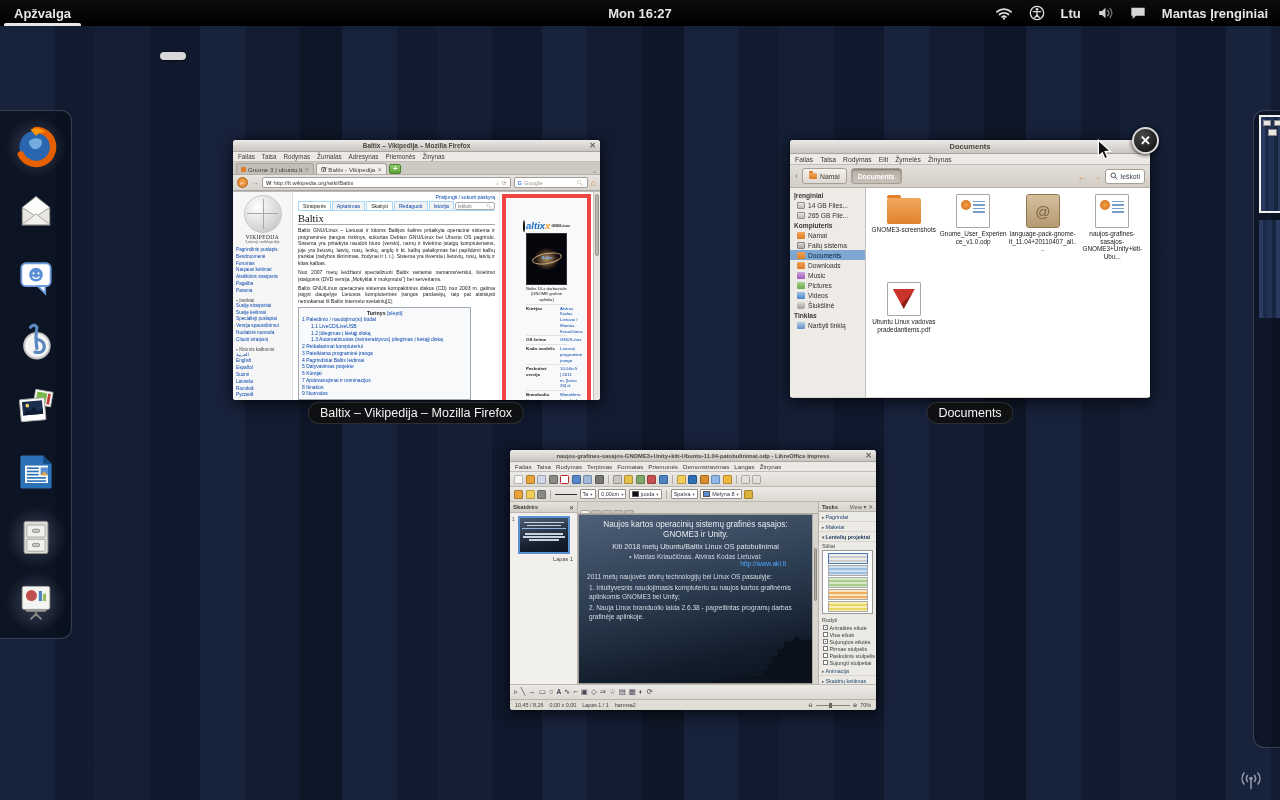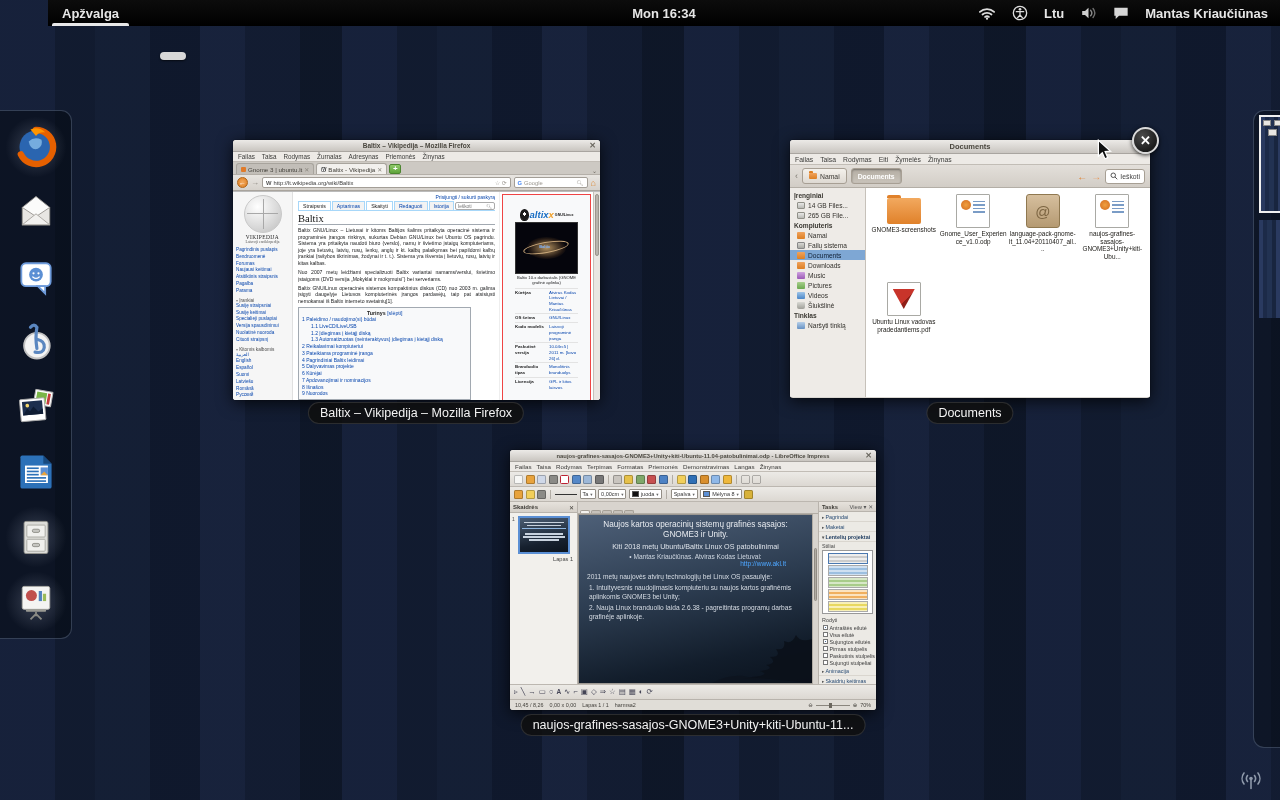--- a/index.html
+++ b/index.html
@@ -8,21 +8,21 @@
   .screen { position:relative; width:1280px; height:800px;
     background:
       linear-gradient(rgba(6,10,20,0.45), rgba(6,10,20,0.45)),
       repeating-linear-gradient(90deg,
         #24345a 0 55px,#1b2946 55px 95px,#203050 95px 150px,#172440 150px 200px,
         #26365c 200px 245px,#1d2b4a 245px 300px,#152138 300px 342px);
   }
 
   
   .topbar { position:absolute; top:0; left:0; right:0; height:26px; background:linear-gradient(#0c0c0c,#000);
-    color:#e6e6e6; display:flex; align-items:center; font-size:13px; font-weight:bold; z-index:50;margin-left:48px; }
+    color:#e6e6e6; display:flex; align-items:center; font-size:13px; font-weight:bold; z-index:50; }
   .tb-left { position:relative; padding:0 14px; height:100%; display:flex; align-items:center; }
   .tb-left::after { content:''; position:absolute; left:4px; right:4px; bottom:0; height:3px;
     background:#e8e8e8; border-radius:2px 2px 0 0; }
   .tb-clock { position:absolute; left:50%; transform:translateX(-50%); }
   .tb-right { margin-left:auto; display:flex; align-items:center; gap:16px; padding-right:12px; }
   .tb-ico { display:flex; align-items:center; }
 
   
   .ov-tabs { position:absolute; top:52px; left:160px; display:flex; gap:18px; align-items:center; }
   .ov-tab { font-size:15px; font-weight:bold; color:#9aa2b0; padding:4px 13px; border-radius:6px; }
@@ -106,21 +106,21 @@
   .wiki-h1 { font-family:"Liberation Serif", serif; font-size:10.5px; font-weight:normal; color:#111;
     border-bottom:1px solid #a2a9b1; margin:2px 0 2px; }
   .wiki-p { font-size:5.1px; line-height:1.3; color:#202122; margin-bottom:2.5px; text-align:justify; }
   .toc { width:88%; border:1px solid #a2a9b1; background:#f8f9fa; padding:2px 3px; margin-top:1px; }
   .toc-head { text-align:center; font-size:5.3px; }
   .toc-head b { color:#222; }
   .toc-head span { color:#0645ad; }
   .toc-item { font-size:5px; line-height:1.35; color:#0645ad; white-space:nowrap; overflow:hidden; }
   .toc-item.lvl-2 { padding-left:9px; }
   .infobox { width:94px; border-left:1px solid #eee; padding:2px 2px; background:#fff; overflow:hidden; }
-  .ib-inner { border:1px solid #ef4444; background:#f8f9fa; padding:12px; }
+  .ib-inner { border:4px solid #ef4444; background:#f8f9fa; padding:20px; }
   .ib-logo { display:flex; align-items:center; justify-content:center; gap:1px; height:15px; }
   .ib-logo .penguin { width:9px; height:12px; background:radial-gradient(ellipse at 50% 40%, #fff 25%, #1b1b1b 26%); border-radius:50% 50% 45% 45%; border:1px solid #111; }
   .ib-logo .bx { font-size:9.5px; font-weight:bold; font-style:italic; color:#1a6fc4; }
   .ib-logo .bx i { color:#f0a22e; font-style:italic; }
   .ib-logo .gl { font-size:3.6px; font-weight:bold; color:#222; }
   .ib-shot { width:100%; height:52px; background:#05050c; position:relative; border:1px solid #333; overflow:hidden; }
   .ib-shot .glow { position:absolute; left:18%; top:28%; width:64%; height:44%; border-radius:50%;
     background:radial-gradient(ellipse, rgba(210,170,110,0.85), rgba(120,80,40,0.25) 60%, transparent 75%); }
   .ib-shot .ring { position:absolute; left:12%; top:38%; width:76%; height:22%; border:1.5px solid #caa87a;
     border-radius:50%; transform:rotate(-10deg); }
@@ -283,21 +283,21 @@
 </style>
 </head>
 <body>
 
 <div class="screen">
 
   <div class="topbar">
     <div class="tb-left">
       <span>Apžvalga</span>
     </div>
-    <div class="tb-clock">Mon 16:34</div>
+    <div class="tb-clock">Mon 16:27</div>
     <div class="tb-right">
       <span class="tb-ico">
         <svg width="18" height="14" viewBox="0 0 24 18" fill="none">
           <path d="M2.5 7.5a14 14 0 0 1 19 0" stroke="#dcdcdc" stroke-width="2.4" stroke-linecap="round"></path>
           <path d="M6 11a9 9 0 0 1 12 0" stroke="#dcdcdc" stroke-width="2.4" stroke-linecap="round"></path>
           <path d="M9.4 14.2a4.5 4.5 0 0 1 5.2 0" stroke="#dcdcdc" stroke-width="2.4" stroke-linecap="round"></path>
           <circle cx="12" cy="16.6" r="1.5" fill="#dcdcdc"></circle>
         </svg>
       </span>
       <span class="tb-ico">
@@ -313,21 +313,21 @@
           <path d="M3 7h4l5-4.5v15L7 13H3z" fill="#cfcfcf"></path>
           <path d="M15 6a6 6 0 0 1 0 8" stroke="#8a8a8a" stroke-width="2" stroke-linecap="round"></path>
           <path d="M18.5 3.5a10.5 10.5 0 0 1 0 13" stroke="#6e6e6e" stroke-width="2" stroke-linecap="round"></path>
         </svg>
       </span>
       <span class="tb-ico">
         <svg width="16" height="14" viewBox="0 0 24 20">
           <path d="M2 2h20v12H9l-5 5v-5H2z" fill="#d6d6d6"></path>
         </svg>
       </span>
-      <span>Mantas Kriaučiūnas</span>
+      <span>Mantas Įrenginiai</span>
     </div>
   </div>
 
   <div class="ov-tabs">
       <span class="ov-tab active"></span>
       <span class="ov-tab"></span>
     </div>
 
 
   <div class="dash">
@@ -883,21 +883,20 @@
       <span>Lapas 1 / 1</span>
       <span>harmsa2</span>
       <span class="zoom">
         <span>⊖</span>
         <span class="zslider"></span>
         <span>⊕</span>
         <span>70%</span>
       </span>
     </div>
   </div>
-  <div class="wlabel" style="left:693px; top:714px;">naujos-grafines-sasajos-GNOME3+Unity+kiti-Ubuntu-11...</div>
 
   <div class="wspanel">
     <div class="ws-thumb active">
       <span class="ws-win" style="left:2px;top:3px;width:8px;height:6px"></span>
       <span class="ws-win" style="left:13px;top:3px;width:8px;height:6px"></span>
       <span class="ws-win" style="left:7px;top:12px;width:9px;height:7px"></span>
     </div>
     <div class="ws-thumb"></div>
   </div>
 

